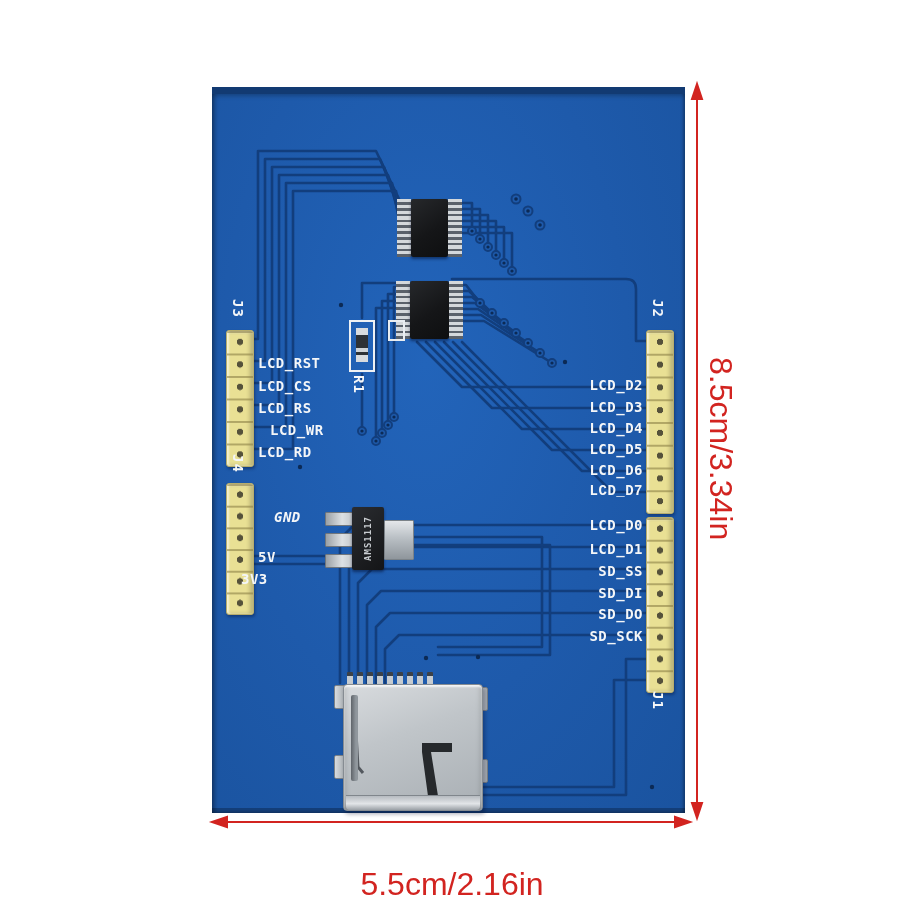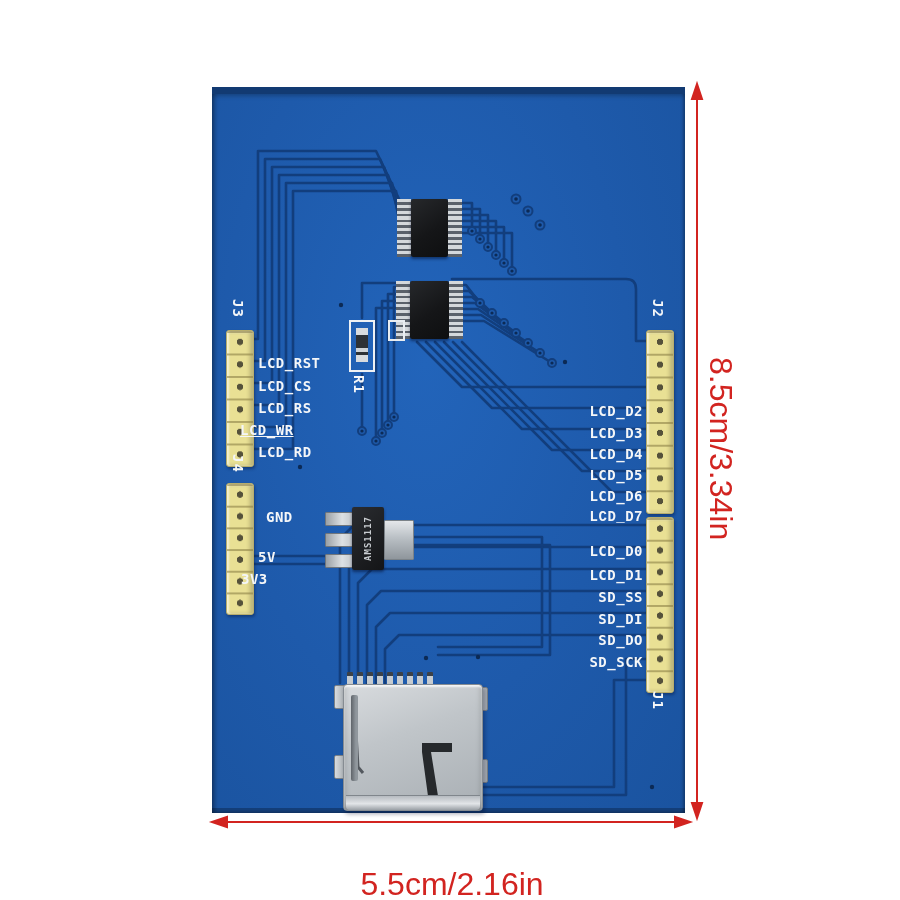--- a/index.html
+++ b/index.html
@@ -11,21 +11,21 @@
   #board{position:absolute;left:212px;top:87px;width:473px;height:726px;
     background:radial-gradient(ellipse at 45% 38%, #2264ba 0%, #1e5aab 55%, #1a539f 100%);
     box-shadow:inset 0 7px 0 #123a72, inset 0 9px 4px rgba(0,0,0,.25),
                inset 3px 0 4px rgba(0,0,0,.28), inset -2px 0 3px rgba(0,0,0,.20),
                inset 0 -5px 0 #143f7a;}
   #traces{position:absolute;left:0;top:0;width:473px;height:726px;}
 
   
   .silk{position:absolute;color:#f4f6f8;font-family:"DejaVu Sans Mono", monospace;
         font-weight:bold;font-size:14px;line-height:16px;letter-spacing:.5px;white-space:nowrap;}
-  .silk.right{text-align:right;width:90px;margin-top:26px;}
+  .silk.right{text-align:right;width:90px;}
   .silk.vert{writing-mode:vertical-rl;letter-spacing:1px;}
   .refdes{font-size:24px;line-height:18px;letter-spacing:1px;margin-top:38px;}
 
   
   .hdr{position:absolute;width:26px;background-color:#e9e094;border-radius:3px;
     border:1px solid #b7ad6c;
     box-shadow:inset 2px 0 2px rgba(255,255,255,.55), inset -3px 0 4px rgba(0,0,0,.22),
                inset 0 2px 2px rgba(255,255,255,.4), 1px 2px 3px rgba(0,10,40,.35);}
   .hdr .dots{position:absolute;inset:0;border-radius:3px;}
 
@@ -251,23 +251,23 @@
     <svg width="138" height="125">
       <path d="M78 58 h30 v9 h-21 l7 44 h-10 l-6 -44 z" fill="#26292c"></path>
       <path d="M10 12 l4 70 l5 6" stroke="#53585e" stroke-width="3" fill="none"></path>
     </svg>
     <div id="sd-lip"></div>
   </div>
 
   <div class="silk" style="left:46px;top:268px;">LCD_RST</div>
   <div class="silk" style="left:46px;top:291px;">LCD_CS</div>
   <div class="silk" style="left:46px;top:313px;">LCD_RS</div>
-  <div class="silk" style="left:28px;top:335px;text-decoration:underline;">LCD_WR</div>
+  <div class="silk" style="left:58px;top:335px;">LCD_WR</div>
   <div class="silk" style="left:46px;top:357px;">LCD_RD</div>
-  <div class="silk" style="left:54px;top:422px;">GND</div>
+  <div class="silk" style="left:62px;top:422px;font-style:italic;">GND</div>
   <div class="silk" style="left:46px;top:462px;">5V</div>
   <div class="silk" style="left:29px;top:484px;">3V3</div>
 
   <div class="silk right" style="right:42px;top:290px;">LCD_D2</div>
   <div class="silk right" style="right:42px;top:312px;">LCD_D3</div>
   <div class="silk right" style="right:42px;top:333px;">LCD_D4</div>
   <div class="silk right" style="right:42px;top:354px;">LCD_D5</div>
   <div class="silk right" style="right:42px;top:375px;">LCD_D6</div>
   <div class="silk right" style="right:42px;top:396px;font-family:Liberation Mono, monospace;">LCD_D7</div>
   <div class="silk right" style="right:42px;top:430px;">LCD_D0</div>

